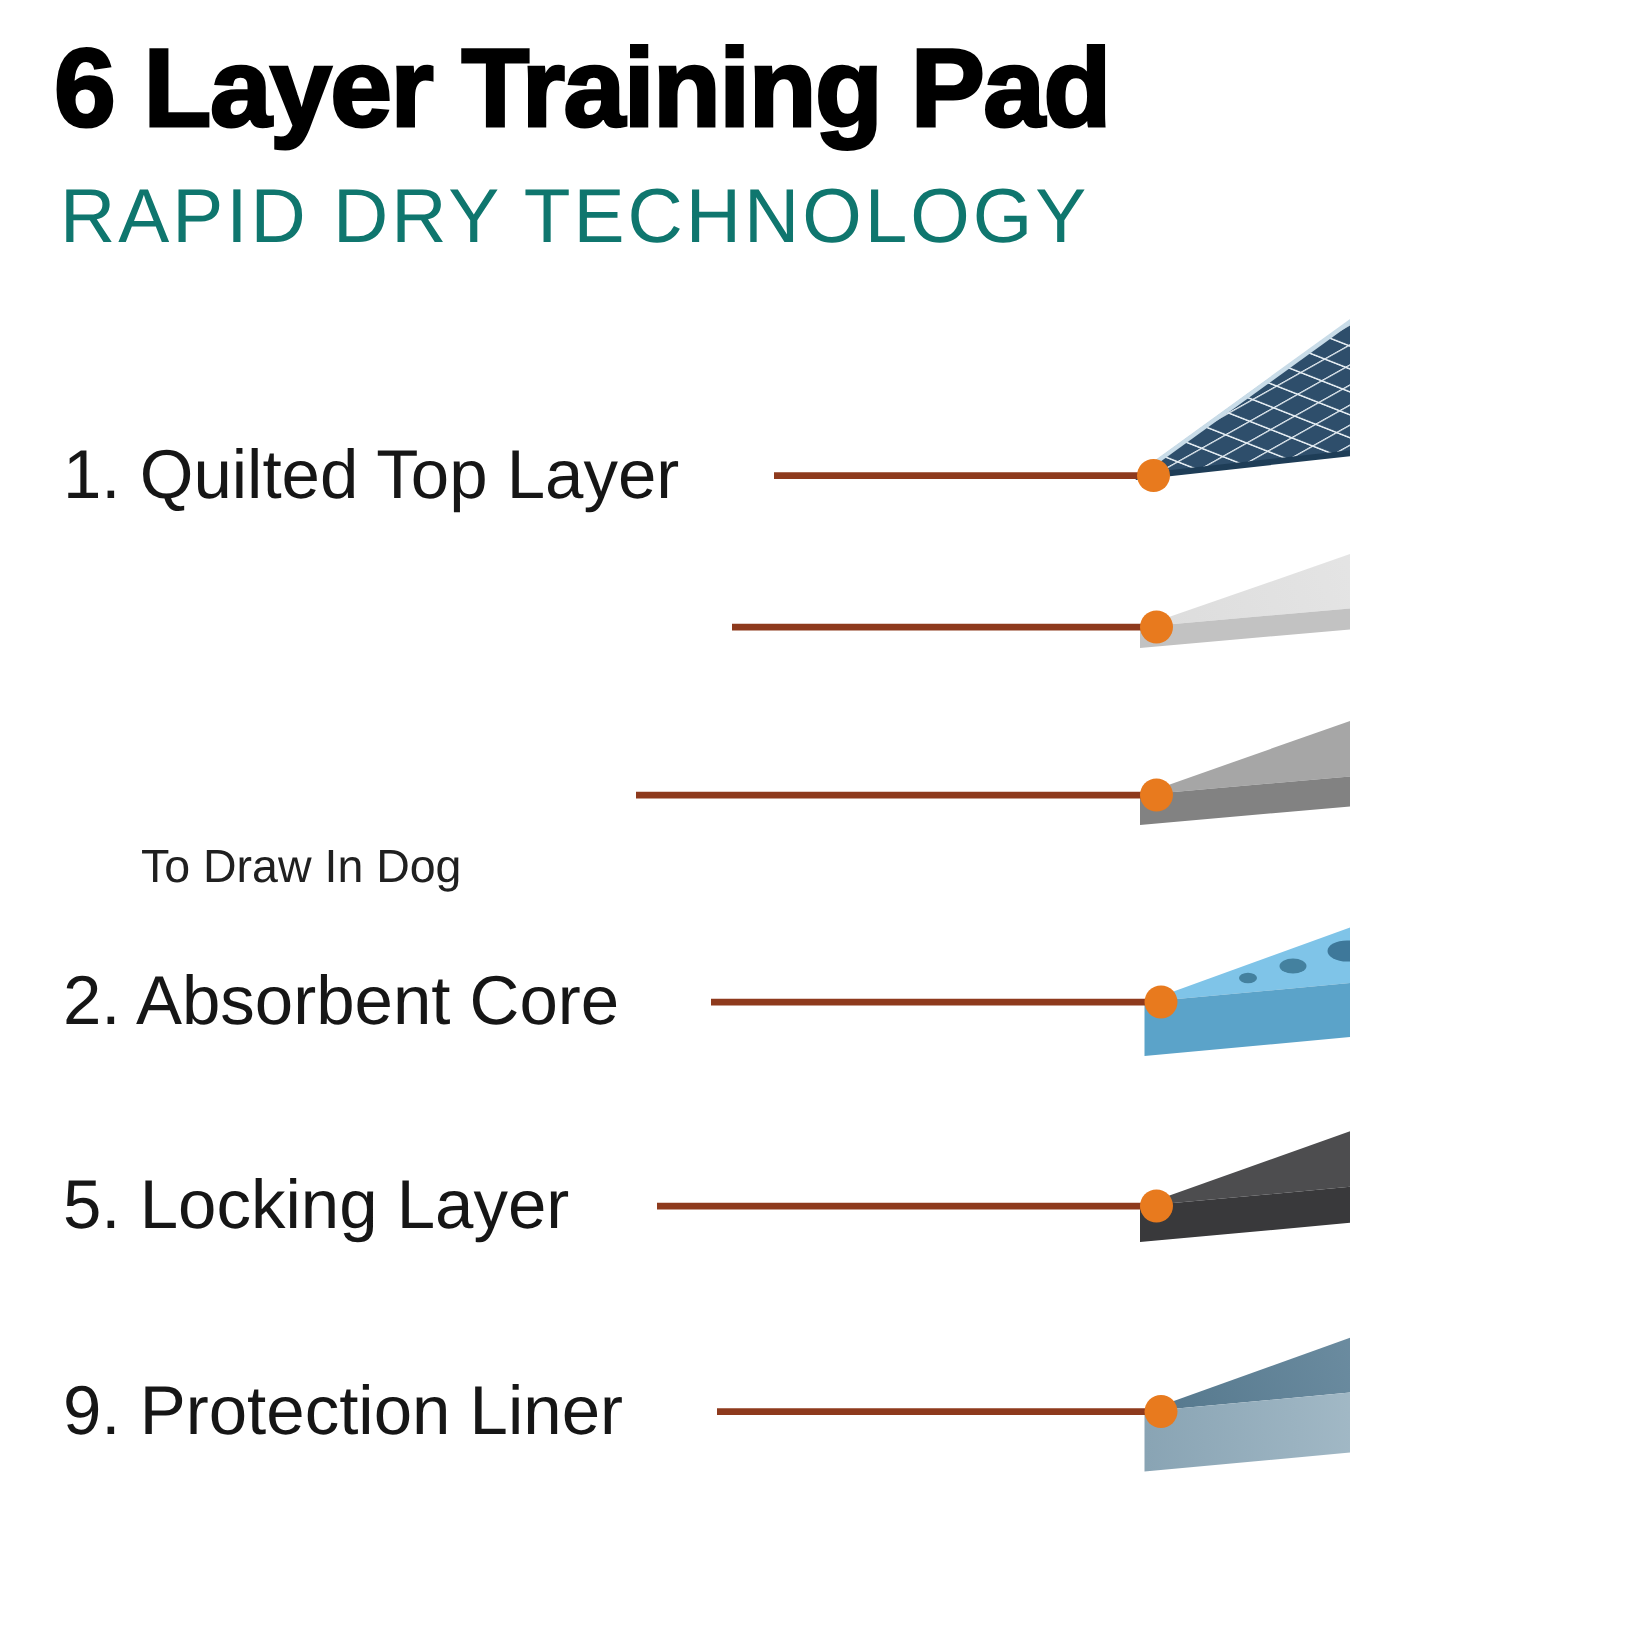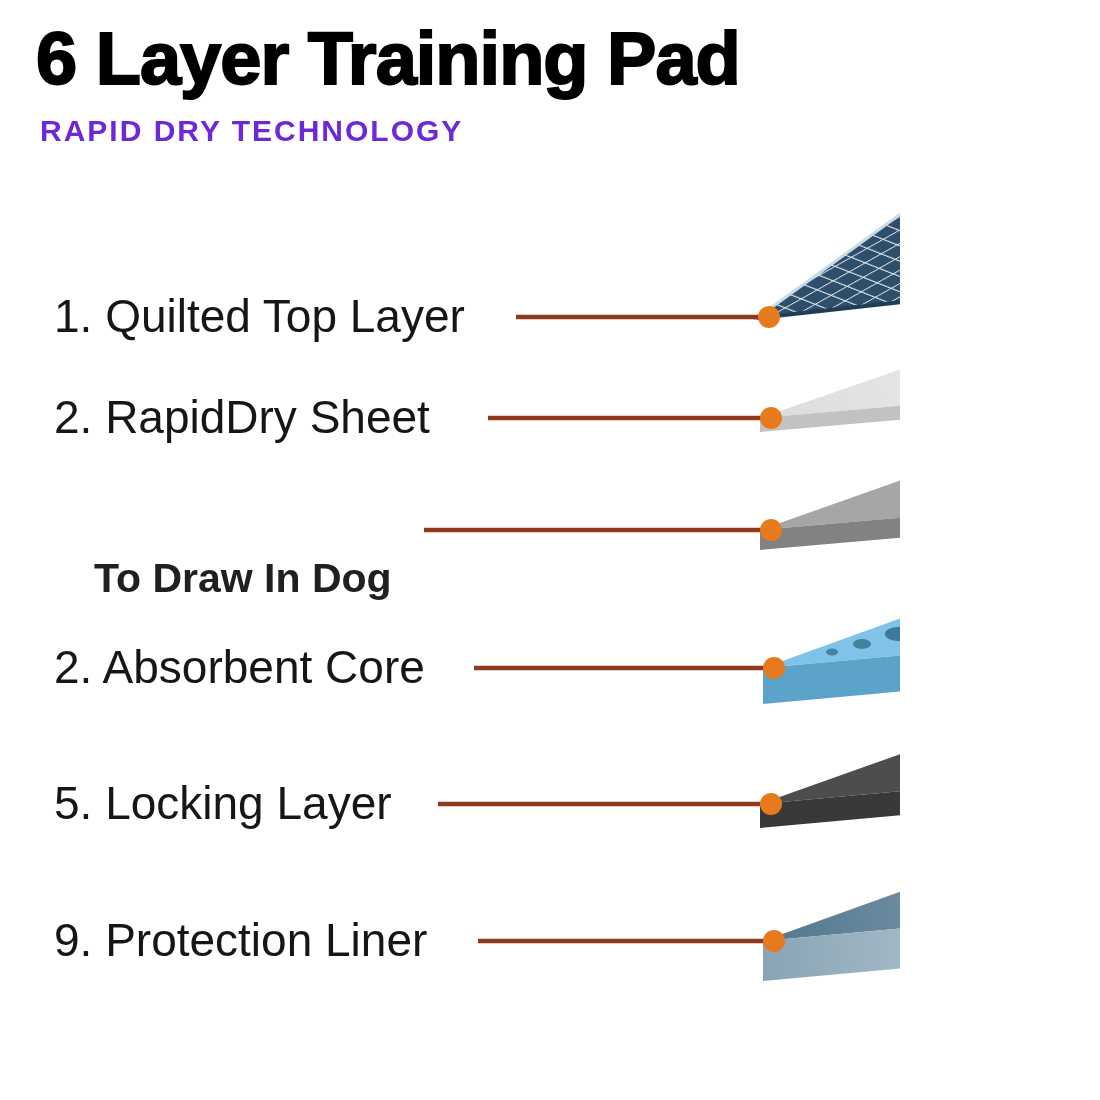--- a/index.html
+++ b/index.html
@@ -25,40 +25,40 @@
     font-weight: 800;
     letter-spacing: -1px;
     color: #000000;
     -webkit-text-stroke: 2px #000000;
     white-space: nowrap;
   }
   .subtitle {
     position: absolute;
     left: 40px;
     top: 114px;
-    font-size: 30px;
-    font-weight: 700;
+    font-size: 51px;
+    font-weight: 400;
     letter-spacing: 2px;
-    color: #6d28d9;
+    color: #0f766e;
     white-space: nowrap;
   }
   .layer-label {
     position: absolute;
-    left: 54px;
+    left: 42px;
     transform: translateY(-52%);
     font-size: 46px;
     font-weight: 400;
     color: #161616;
     white-space: nowrap;
   }
   .layer-sublabel {
     position: absolute;
     transform: translateY(-50%);
-    font-size: 41px;
-    font-weight: 700;
+    font-size: 31px;
+    font-weight: 400;
     color: #202020;
     white-space: nowrap;
   }
 </style>
 </head>
 <body>
 
 <div class="stage">
 
   <svg class="diagram" width="1100" height="1100" viewBox="0 0 1100 1100">
@@ -149,19 +149,18 @@
       <circle cx="774" cy="668" r="11"></circle>
       <circle cx="771" cy="804" r="11"></circle>
       <circle cx="774" cy="941" r="11"></circle>
     </g>
   </svg>
 
   <h1 class="page-title">6 Layer Training Pad</h1>
   <div class="subtitle">RAPID DRY TECHNOLOGY</div>
 
   <div class="layer-label" style="top:317px;">1. Quilted Top Layer</div>
-  <div class="layer-label" style="top:418px;">2. RapidDry Sheet</div>
   <div class="layer-sublabel" style="left:94px; top:578px;">To Draw In Dog</div>
   <div class="layer-label" style="top:668px;">2. Absorbent Core</div>
   <div class="layer-label" style="top:804px;">5. Locking Layer</div>
   <div class="layer-label" style="top:941px;">9. Protection Liner</div>
 
 </div>
 
 </body></html>

